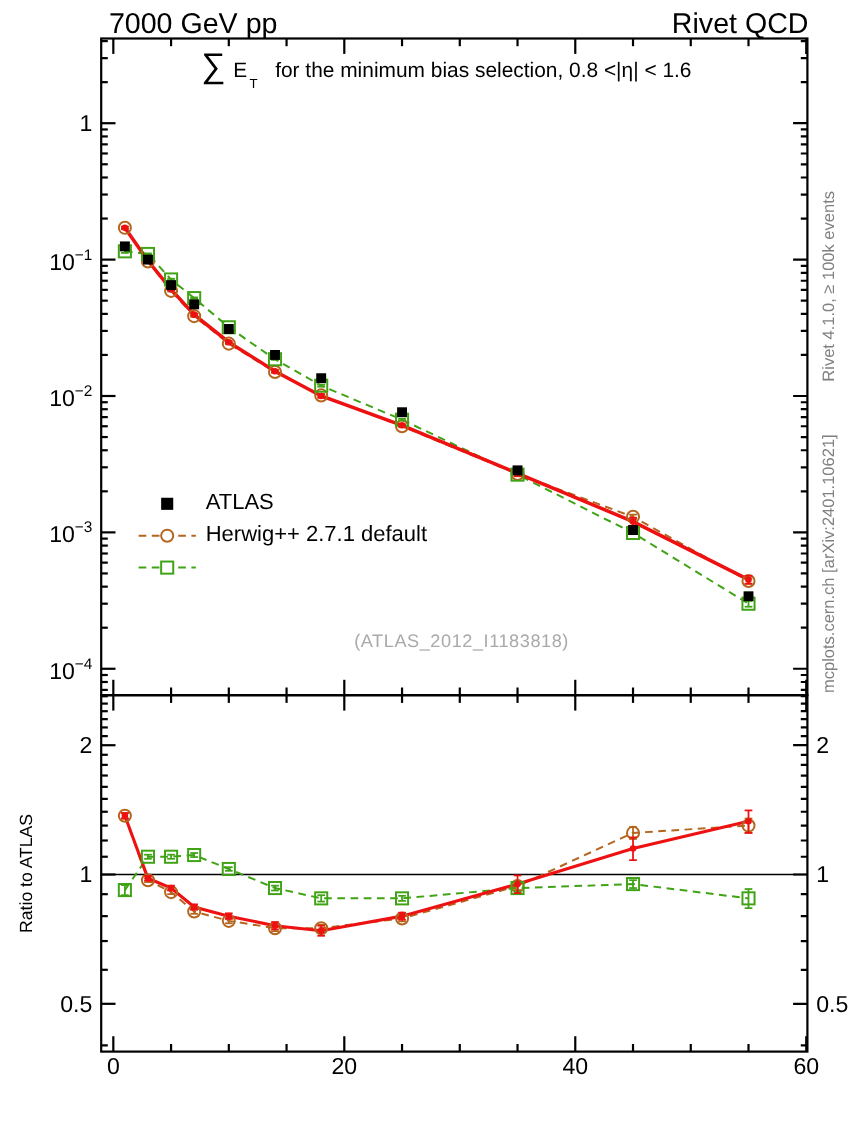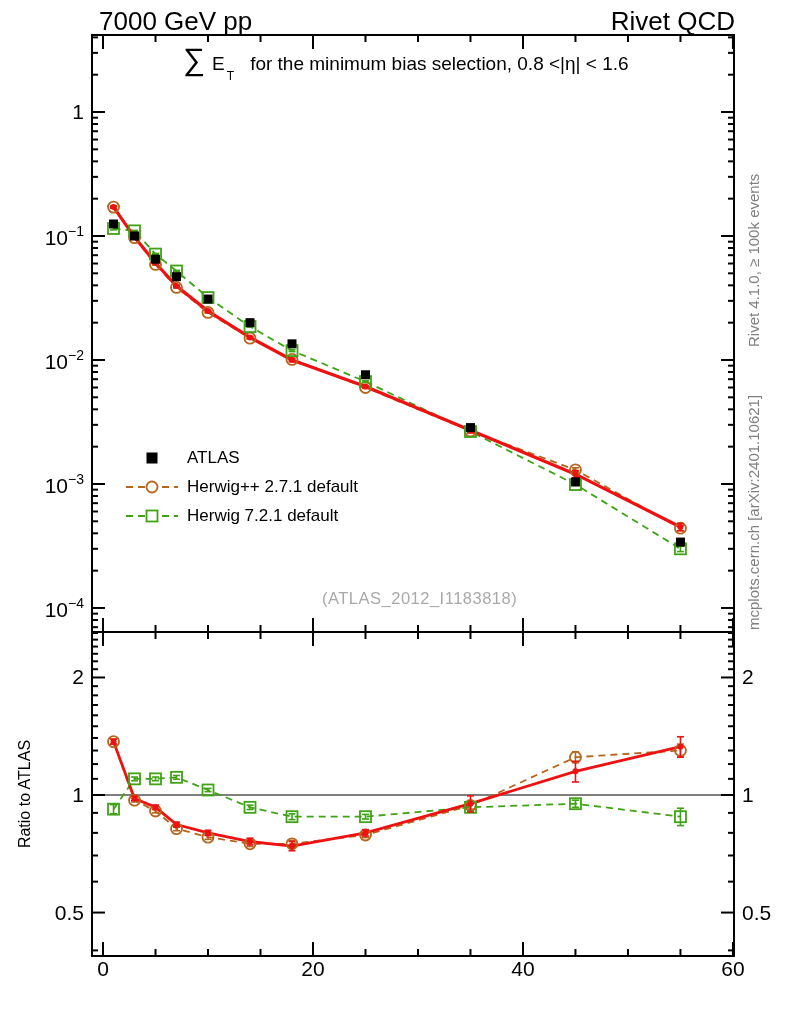--- a/index.html
+++ b/index.html
@@ -22,25 +22,25 @@
   .side-note{
     position:absolute;color:#808080;font-size:15px;white-space:nowrap;
     transform:rotate(-90deg);transform-origin:0 0;
   }
   #note-rivet{left:745px;top:347px;width:310px;}
   #note-mcplots{left:745px;top:630px;width:296px;}
   #ratio-ylabel{
     position:absolute;left:16px;top:874px;width:160px;font-size:16px;color:#000;
     transform:rotate(-90deg);transform-origin:0 0;white-space:nowrap;text-align:center;
   }
-  #watermark{position:absolute;left:322px;top:589px;font-size:16.5px;color:#a9a9a9;letter-spacing:.5px;}
+  #watermark{position:absolute;left:322px;top:574px;font-size:16.5px;color:#a9a9a9;letter-spacing:.5px;}
   #legend{position:absolute;left:123px;top:443px;}
   .lg-row{display:flex;align-items:center;height:29px;}
   .lg-icon{width:58px;height:22px;flex:0 0 58px;}
-  .lg-label{font-size:17px;margin-left:6px;white-space:nowrap;text-align:center;}
+  .lg-label{font-size:20px;margin-left:6px;white-space:nowrap;text-align:center;}
 </style>
 </head>
 <body>
 
 <div id="screen">
 
   <div id="figure-svg"><svg width="786" height="1024" viewBox="0 0 786 1024">
         <g stroke="#000000" stroke-width="2" fill="none">
           <rect x="92" y="35" width="642" height="597"></rect>
           <rect x="92" y="632" width="642" height="324"></rect>
@@ -583,17 +583,16 @@
             <line x1="3" y1="11" x2="55" y2="11" stroke="#b4651e" stroke-width="1.8" stroke-dasharray="7,5"></line>
             <circle cx="29" cy="11" r="5.5" fill="#fff" stroke="#b4651e" stroke-width="1.8"></circle>
           </svg></span>
       <span class="lg-label">Herwig++ 2.7.1 default</span>
     </div>
     <div class="lg-row">
       <span class="lg-icon"><svg width="58" height="22">
             <line x1="3" y1="11" x2="55" y2="11" stroke="#3fa315" stroke-width="1.8" stroke-dasharray="7,5"></line>
             <rect x="23.5" y="5.5" width="11" height="11" fill="#fff" stroke="#3fa315" stroke-width="1.8"></rect>
           </svg></span>
-      <span class="lg-label">Herwig 7.2.1 default</span>
     </div>
   </div>
 
 </div>
 
 </body></html>

